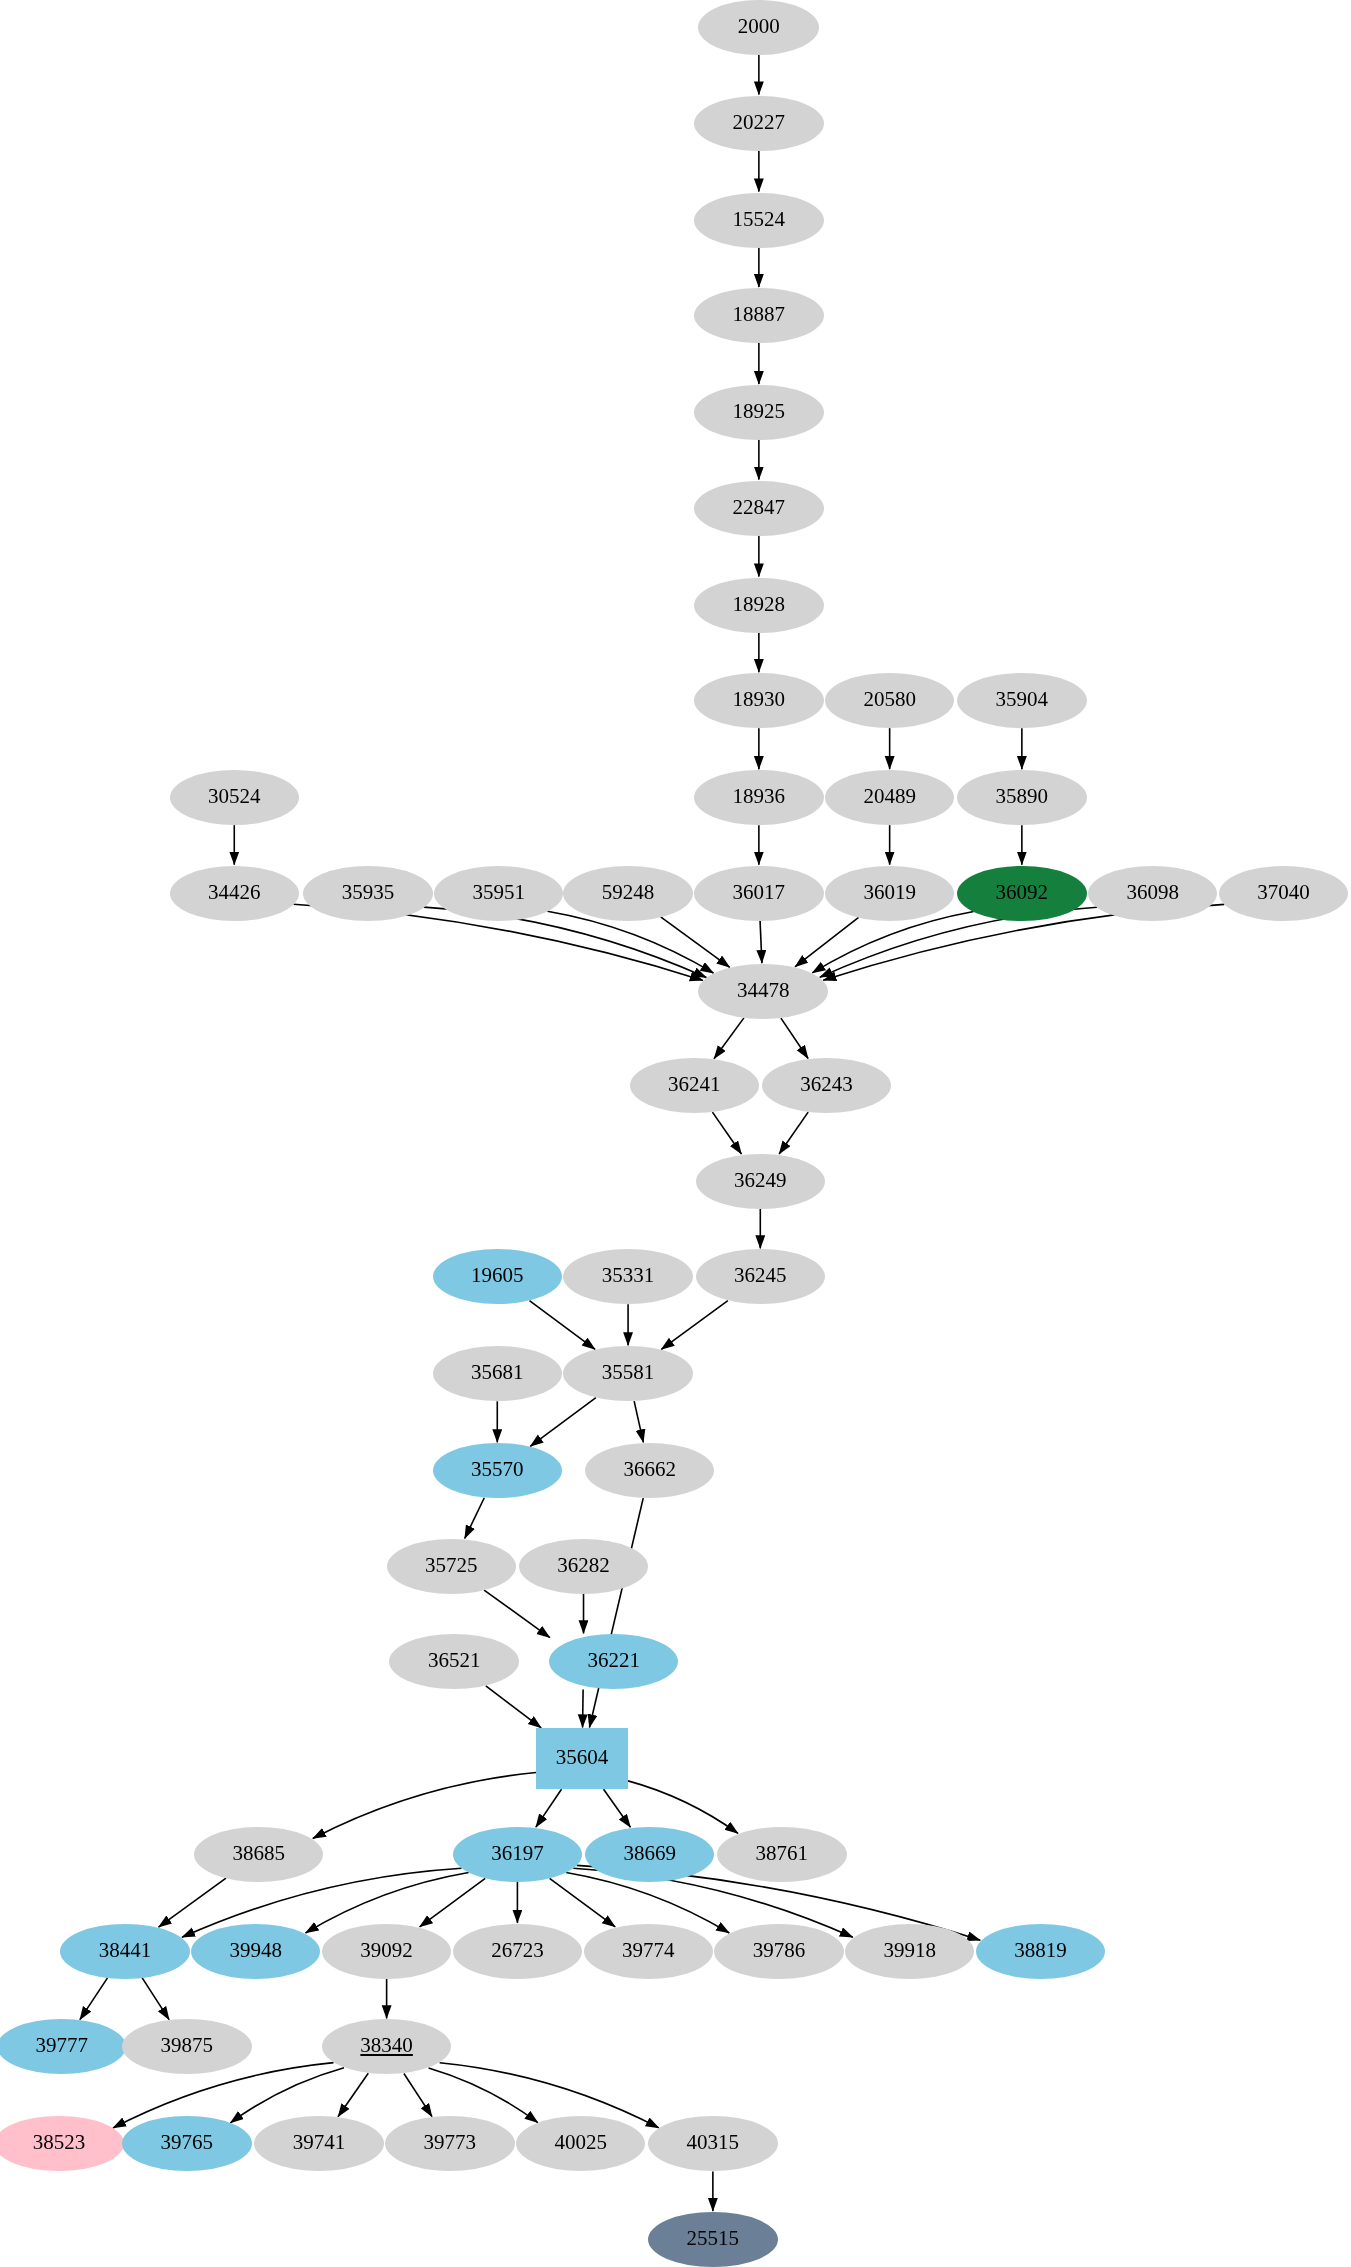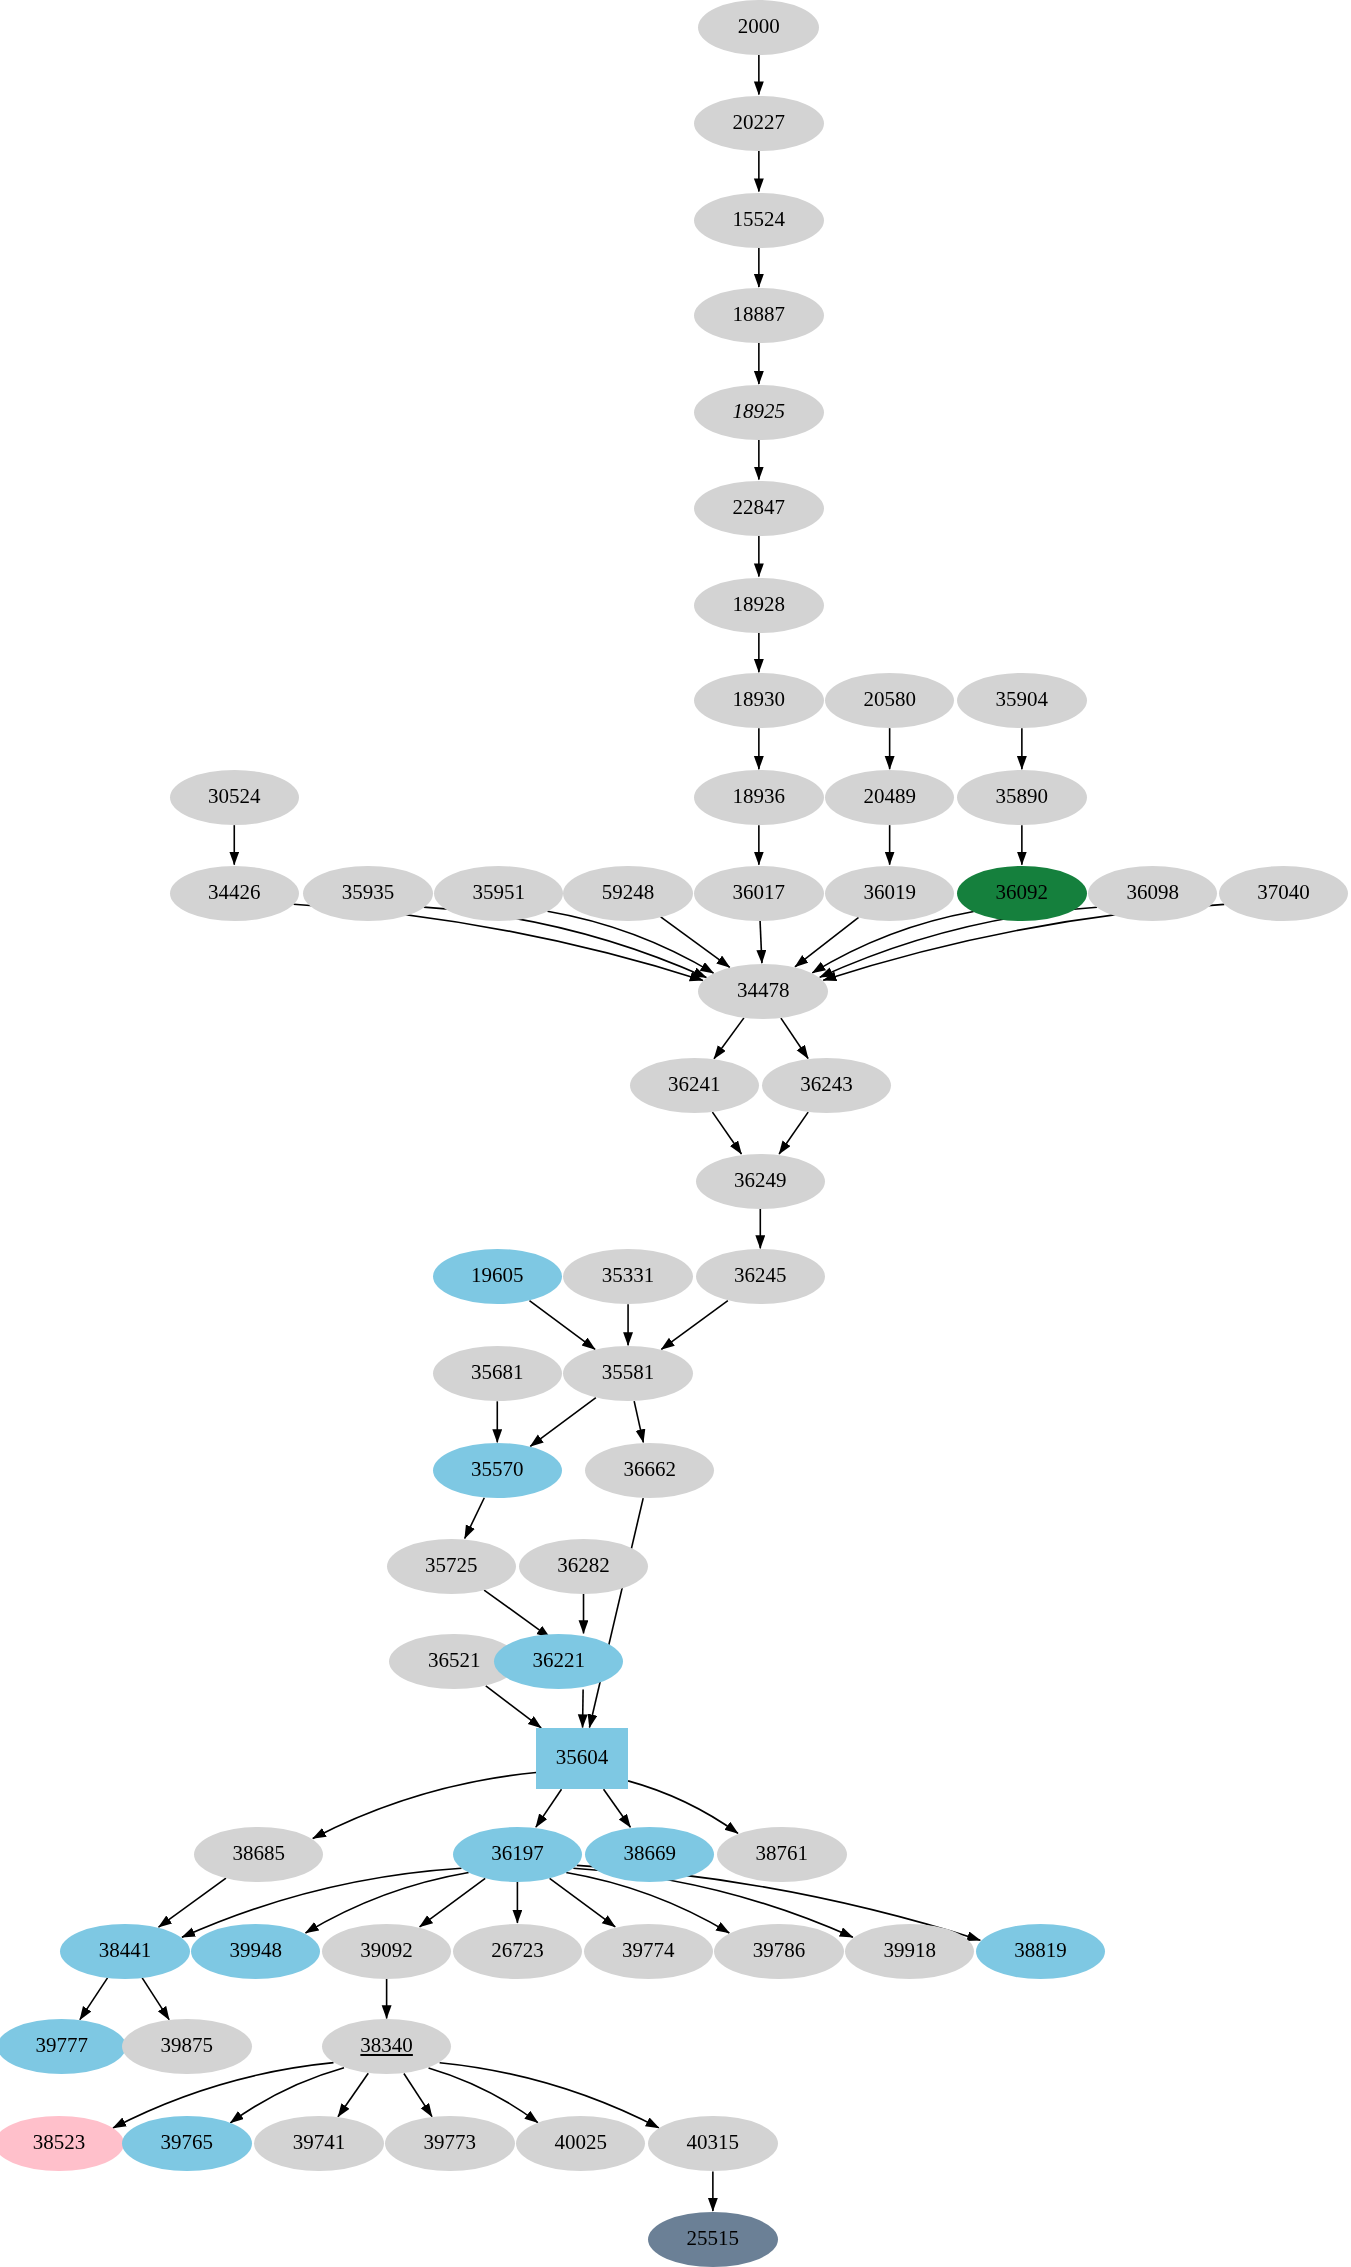--- a/index.html
+++ b/index.html
@@ -133,21 +133,21 @@
       </div>
       <div class="node ellipse" style="left: 694.184px; top: 95.5441px; width: 129.351px; height: 55.0102px; background: rgb(211, 211, 211);">
         <span class="node-label">20227</span>
       </div>
       <div class="node ellipse" style="left: 694.184px; top: 192.536px; width: 129.351px; height: 55.0102px; background: rgb(211, 211, 211);">
         <span class="node-label">15524</span>
       </div>
       <div class="node ellipse" style="left: 694.184px; top: 288.08px; width: 129.351px; height: 55.0102px; background: rgb(211, 211, 211);">
         <span class="node-label">18887</span>
       </div>
-      <div class="node ellipse" style="left: 694.184px; top: 385.072px; width: 129.351px; height: 55.0102px; background: rgb(211, 211, 211); font-style: italic;">
+      <div class="node ellipse" style="left: 694.184px; top: 385.072px; width: 129.351px; height: 55.0102px; background: rgb(211, 211, 211);">
         <span class="node-label">18925</span>
       </div>
       <div class="node ellipse" style="left: 694.184px; top: 480.616px; width: 129.351px; height: 55.0102px; background: rgb(211, 211, 211);">
         <span class="node-label">22847</span>
       </div>
       <div class="node ellipse" style="left: 694.184px; top: 577.607px; width: 129.351px; height: 55.0102px; background: rgb(211, 211, 211);">
         <span class="node-label">18928</span>
       </div>
       <div class="node ellipse" style="left: 694.184px; top: 673.151px; width: 129.351px; height: 55.0102px; background: rgb(211, 211, 211);">
         <span class="node-label">18930</span>
@@ -232,21 +232,21 @@
       </div>
       <div class="node ellipse" style="left: 386.616px; top: 1538.84px; width: 129.351px; height: 55.0102px; background: rgb(211, 211, 211);">
         <span class="node-label">35725</span>
       </div>
       <div class="node ellipse" style="left: 518.841px; top: 1538.84px; width: 129.351px; height: 55.0102px; background: rgb(211, 211, 211);">
         <span class="node-label">36282</span>
       </div>
       <div class="node ellipse" style="left: 389.49px; top: 1634.38px; width: 129.351px; height: 55.0102px; background: rgb(211, 211, 211);">
         <span class="node-label">36521</span>
       </div>
-      <div class="node ellipse" style="left: 494px; top: 1634.38px; width: 129.351px; height: 55.0102px; background: rgb(126, 200, 227);">
+      <div class="node ellipse" style="left: 549px; top: 1634.38px; width: 129.351px; height: 55.0102px; background: rgb(126, 200, 227);">
         <span class="node-label">36221</span>
       </div>
       <div class="node box" style="left: 536.088px; top: 1728.48px; width: 91.983px; height: 60.8008px; background: rgb(126, 200, 227);">
         <span class="node-label">35604</span>
       </div>
       <div class="node ellipse" style="left: 194.027px; top: 1826.92px; width: 129.351px; height: 55.0102px; background: rgb(211, 211, 211);">
         <span class="node-label">38685</span>
       </div>
       <div class="node ellipse" style="left: 452.729px; top: 1826.92px; width: 129.351px; height: 55.0102px; background: rgb(126, 200, 227); justify-content: center;">
         <span class="node-label">36197</span>

